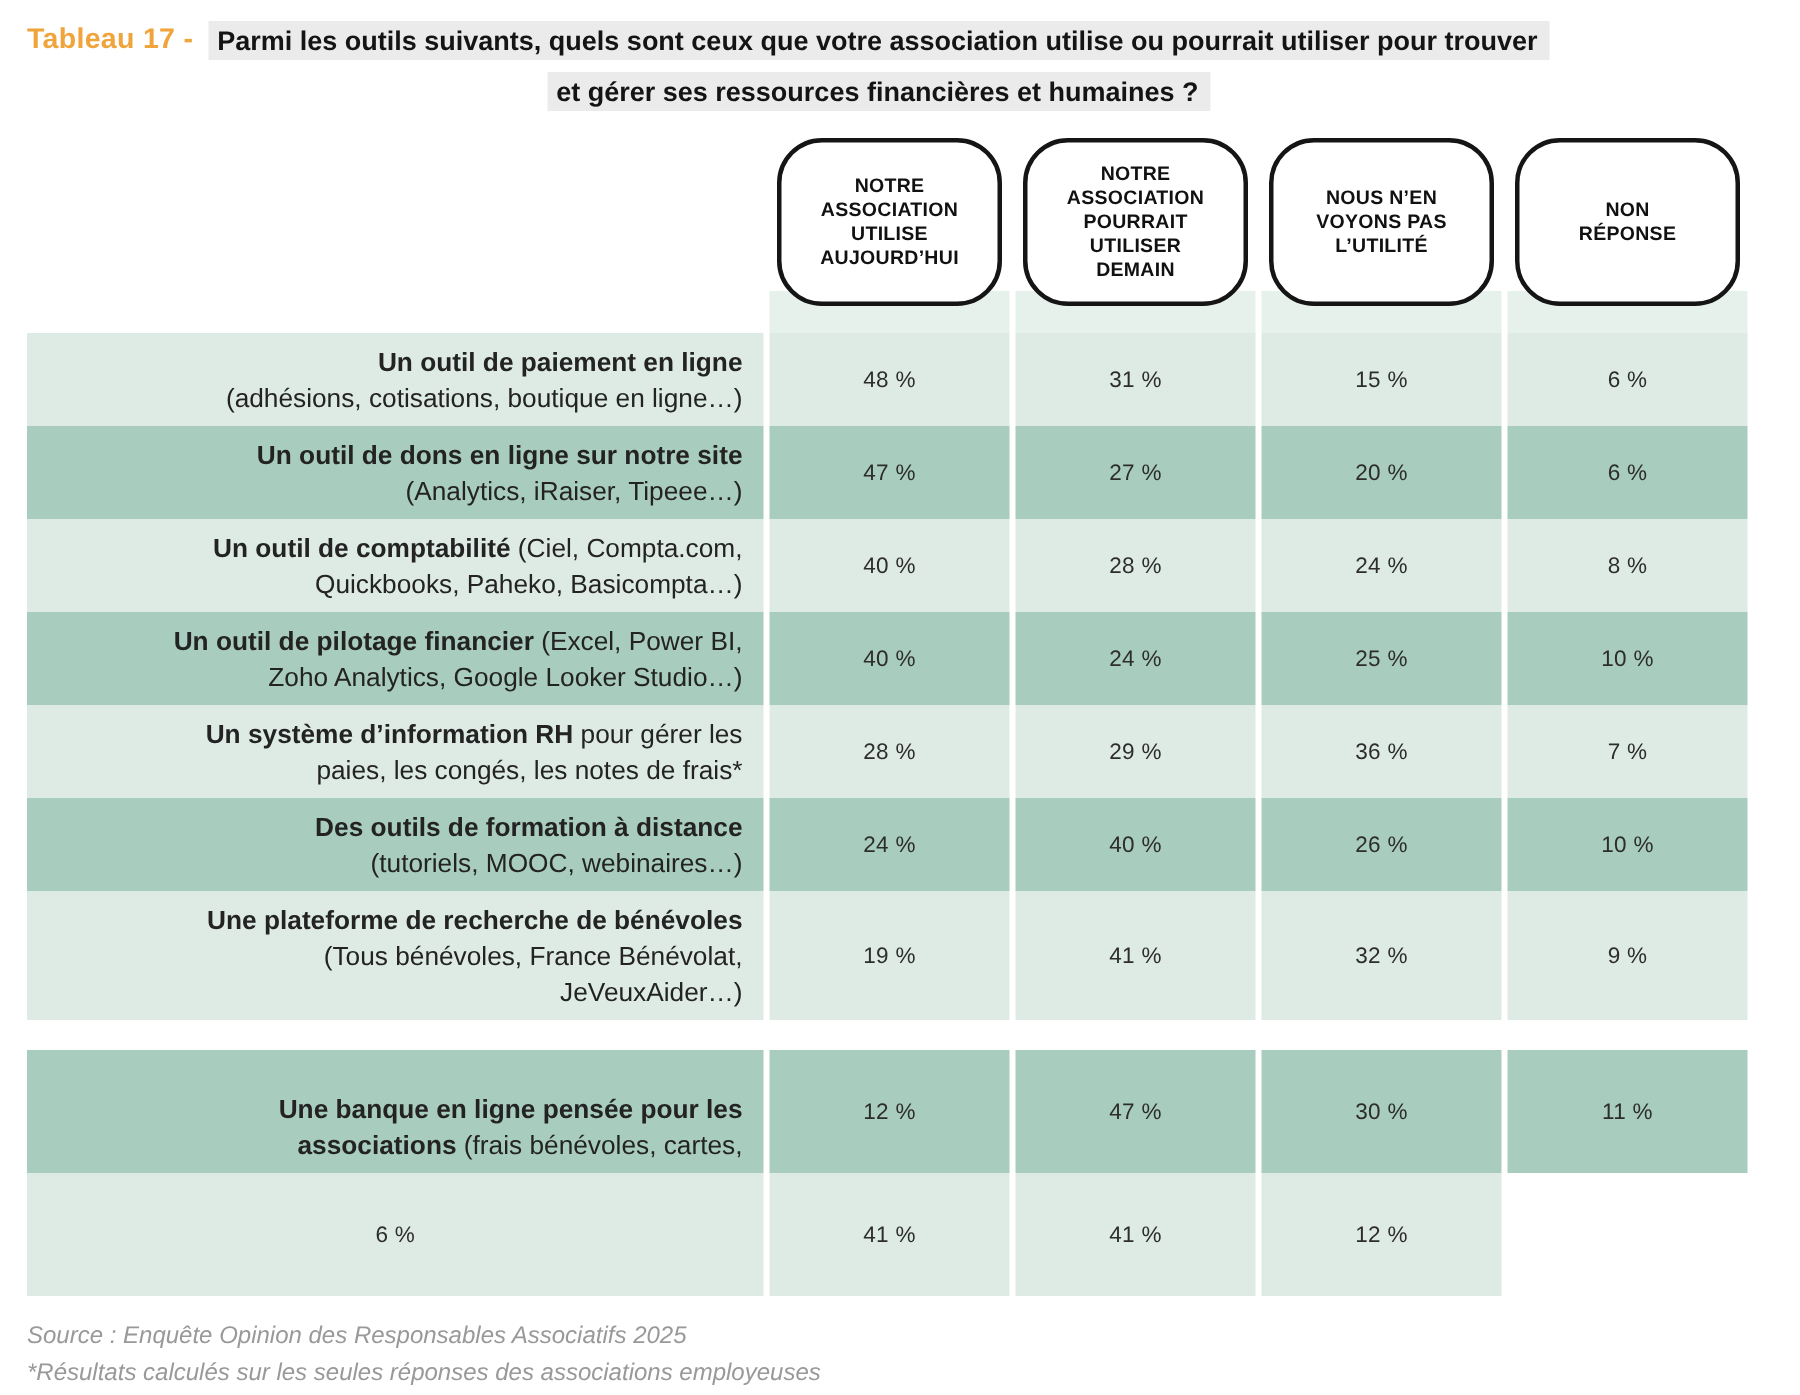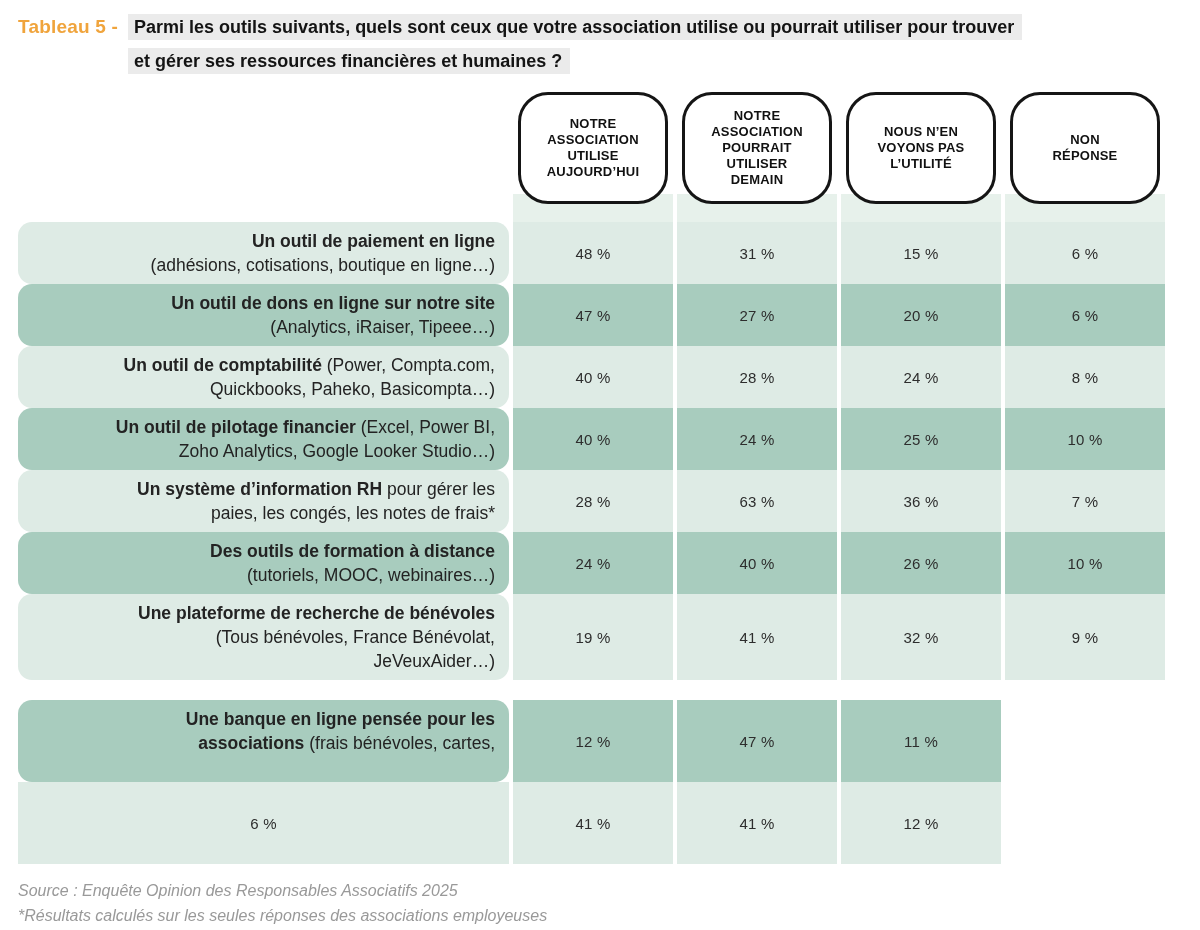--- a/index.html
+++ b/index.html
@@ -11,21 +11,21 @@
   }
   .page{padding:12px 18px 0 18px;width:1164px;}
 
   
   .title-row{display:flex;align-items:flex-start;}
   .title-label{
     color:var(--accent-orange);font-weight:700;font-size:19px;line-height:30px;
     white-space:nowrap;margin-right:10px;letter-spacing:.2px;
   }
   .question{font-weight:700;font-size:18px;line-height:30px;color:#141414;}
-  .q-line{display:block;margin-bottom:4px;}
+  .q-line{display:block;margin-bottom:4px;text-align:center;}
   .q-line .hl{background:var(--highlight-gray);padding:3px 8px 3px 6px;}
 
   
   .grid-cols{display:grid;grid-template-columns:491px 160px 160px 160px 160px;column-gap:4px;}
   .table{width:1017px;margin-top:12px;}
 
   
   .header-row{height:130px;}
   .corner{background:transparent;}
   .hcell{position:relative;height:130px;}
@@ -39,41 +39,41 @@
     letter-spacing:.2px;color:#111;z-index:2;padding:0 8px;
   }
 
   
   .row{min-height:62px;}
   .row.tall{min-height:82px;}
   .row.gap-top{margin-top:20px;}
   .row.light > div{background:var(--row-light);}
   .row.dark  > div{background:var(--row-dark);}
   .cell-label{
-    display:flex;align-items:flex-start;justify-content:flex-end;
+    display:flex;align-items:flex-end;justify-content:flex-end;
     text-align:right;padding:7px 14px 7px 24px;box-sizing:border-box;
-    font-size:17.5px;line-height:24px;color:#232323;border-radius:14px;
+    font-size:17.5px;line-height:24px;color:#232323;
   }
   .cell-label b{font-weight:700;}
   .cell-val{
     display:flex;align-items:center;justify-content:center;
     font-size:15px;color:#2d2d2d;letter-spacing:.2px;
   }
 
   
   .footer{margin-top:14px;font-style:italic;color:var(--footer-gray);font-size:16px;line-height:25px;}
   .rule{height:3px;background:var(--rule-orange);margin-top:9px;width:1164px;}
 </style>
 </head>
 <body>
 
 <div class="page">
 
   <div class="title-row">
-    <span class="title-label">Tableau 5 -</span>
+    <span class="title-label">Tableau 17 -</span>
     <div class="question">
       <span class="q-line"><span class="hl">Parmi les outils suivants, quels sont ceux que votre association utilise ou pourrait utiliser pour trouver</span></span>
       <span class="q-line"><span class="hl">et gérer ses ressources financières et humaines ?</span></span>
     </div>
   </div>
 
   <div class="table">
     <div class="grid-cols header-row" id="header-row">
       <div class="corner"></div>
 
@@ -134,21 +134,21 @@
             </div>
           </div>
           <div class="cell-val">47 %</div>
           <div class="cell-val">27 %</div>
           <div class="cell-val">20 %</div>
           <div class="cell-val">6 %</div>
         </div>
         <div class="grid-cols row light">
           <div class="cell-label">
             <div>
-              <div><b>Un outil de comptabilité</b><span> (Power, Compta.com,</span></div>
+              <div><b>Un outil de comptabilité</b><span> (Ciel, Compta.com,</span></div>
               <div><span>Quickbooks, Paheko, Basicompta…)</span></div>
             </div>
           </div>
           <div class="cell-val">40 %</div>
           <div class="cell-val">28 %</div>
           <div class="cell-val">24 %</div>
           <div class="cell-val">8 %</div>
         </div>
         <div class="grid-cols row dark">
           <div class="cell-label">
@@ -163,21 +163,21 @@
           <div class="cell-val">10 %</div>
         </div>
         <div class="grid-cols row light">
           <div class="cell-label">
             <div>
               <div><b>Un système d’information RH</b><span> pour gérer les</span></div>
               <div><span>paies, les congés, les notes de frais*</span></div>
             </div>
           </div>
           <div class="cell-val">28 %</div>
-          <div class="cell-val">63 %</div>
+          <div class="cell-val">29 %</div>
           <div class="cell-val">36 %</div>
           <div class="cell-val">7 %</div>
         </div>
         <div class="grid-cols row dark">
           <div class="cell-label">
             <div>
               <div><b>Des outils de formation à distance</b></div>
               <div><span>(tutoriels, MOOC, webinaires…)</span></div>
             </div>
           </div>
@@ -201,20 +201,21 @@
         </div>
         <div class="grid-cols row dark tall gap-top">
           <div class="cell-label">
             <div>
               <div><b>Une banque en ligne pensée pour les</b></div>
               <div><b>associations</b><span> (frais bénévoles, cartes,</span></div>
             </div>
           </div>
           <div class="cell-val">12 %</div>
           <div class="cell-val">47 %</div>
+          <div class="cell-val">30 %</div>
           <div class="cell-val">11 %</div>
         </div>
         <div class="grid-cols row light tall">
           <div class="cell-val">6 %</div>
           <div class="cell-val">41 %</div>
           <div class="cell-val">41 %</div>
           <div class="cell-val">12 %</div>
         </div>
       </div>
   </div>

